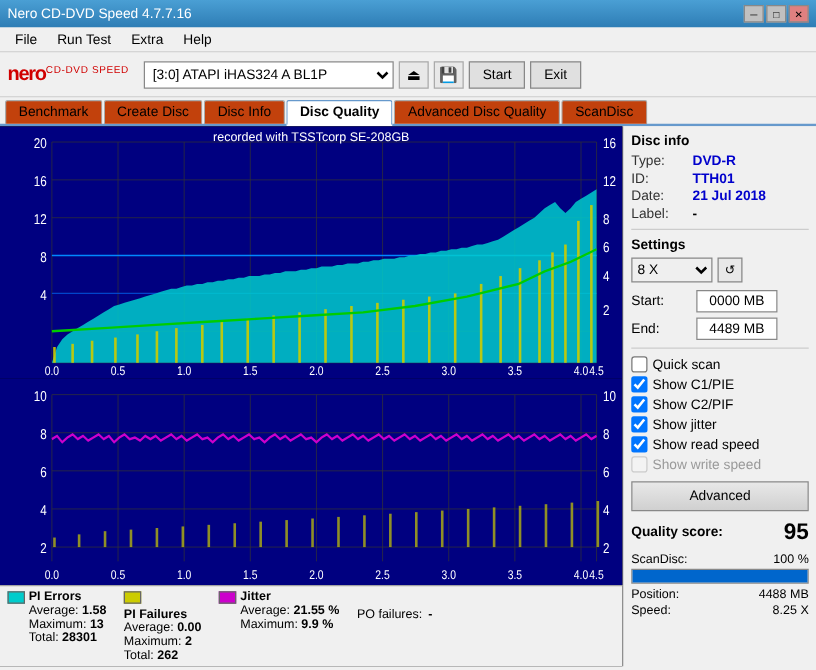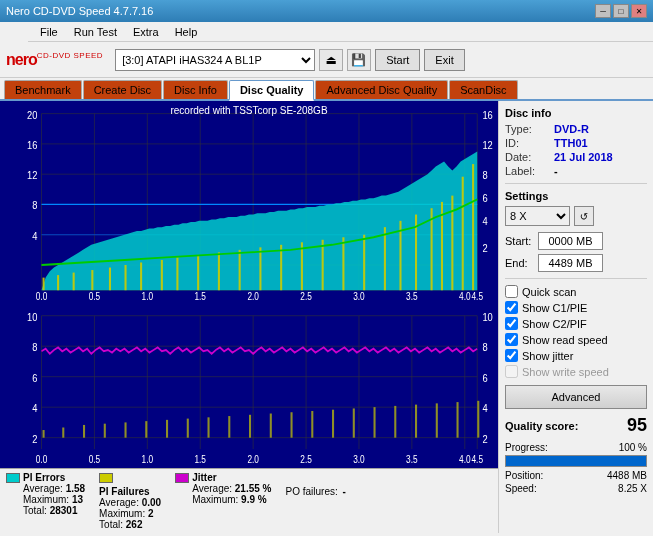--- a/index.html
+++ b/index.html
@@ -37,21 +37,20 @@
 
     
     .menu-bar {
       background: #f0f0f0;
       height: 20px;
       display: flex;
       align-items: center;
       padding: 0 4px;
       border-bottom: 1px solid #ccc;
       font-size: 11px;
-      margin-left: 28px;
     }
     .menu-item {
       padding: 2px 8px;
       cursor: pointer;
     }
 
     
     .toolbar {
       background: #f0f0f0;
       height: 36px;
@@ -172,21 +171,21 @@
       width: 20px; height: 20px;
       border: 1px solid #888;
       background: #e8e8e8;
       display: flex; align-items: center; justify-content: center;
       cursor: pointer;
       font-size: 10px;
     }
     .mb-row {
       display: flex;
       align-items: center;
-      gap: 1px;
+      gap: 20px;
       margin-bottom: 4px;
     }
     .mb-label { min-width: 32px; font-size: 11px; }
     .mb-input {
       width: 65px;
       height: 18px;
       border: 1px solid #888;
       font-size: 11px;
       text-align: center;
       background: white;
@@ -546,42 +545,42 @@
     </div>
     <div class="checkbox-row">
       <input type="checkbox" id="c1pie" checked="" style="">
       <label for="c1pie">Show C1/PIE</label>
     </div>
     <div class="checkbox-row">
       <input type="checkbox" id="c2pif" checked="" style="">
       <label for="c2pif">Show C2/PIF</label>
     </div>
     <div class="checkbox-row">
+      <input type="checkbox" id="jitter" checked="" style="">
+      <label for="jitter">Show jitter</label>
+    </div>
+    <div class="checkbox-row">
       <input type="checkbox" id="rspeed" checked="" style="">
       <label for="rspeed">Show read speed</label>
-    </div>
-    <div class="checkbox-row">
-      <input type="checkbox" id="jitter" checked="" style="">
-      <label for="jitter">Show jitter</label>
     </div>
     <div class="checkbox-row">
       <input type="checkbox" id="wspeed" disabled="" style="">
       <label for="wspeed" style="color:#999;">Show write speed</label>
     </div>
 
     <button class="advanced-btn">Advanced</button>
 
     <div class="quality-score-row">
       <span>Quality score:</span>
       <span class="quality-score-val">95</span>
     </div>
 
     <div class="progress-section">
       <div class="prog-row">
-        <span>Progress:</span>
+        <span>ScanDisc:</span>
         <span>100 %</span>
       </div>
       <div class="prog-bar-outer">
         <div class="prog-bar-inner" style="width:100%;"></div>
       </div>
       <div class="prog-row">
         <span>Position:</span>
         <span>4488 MB</span>
       </div>
       <div class="prog-row">

